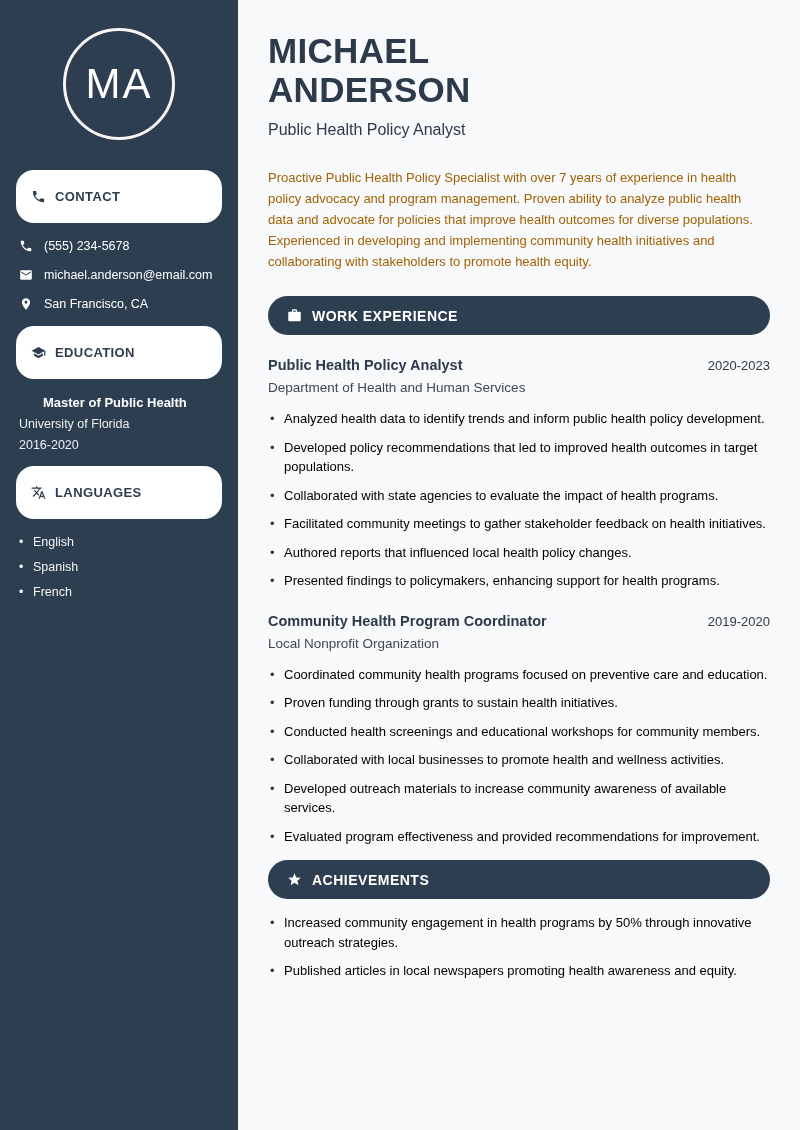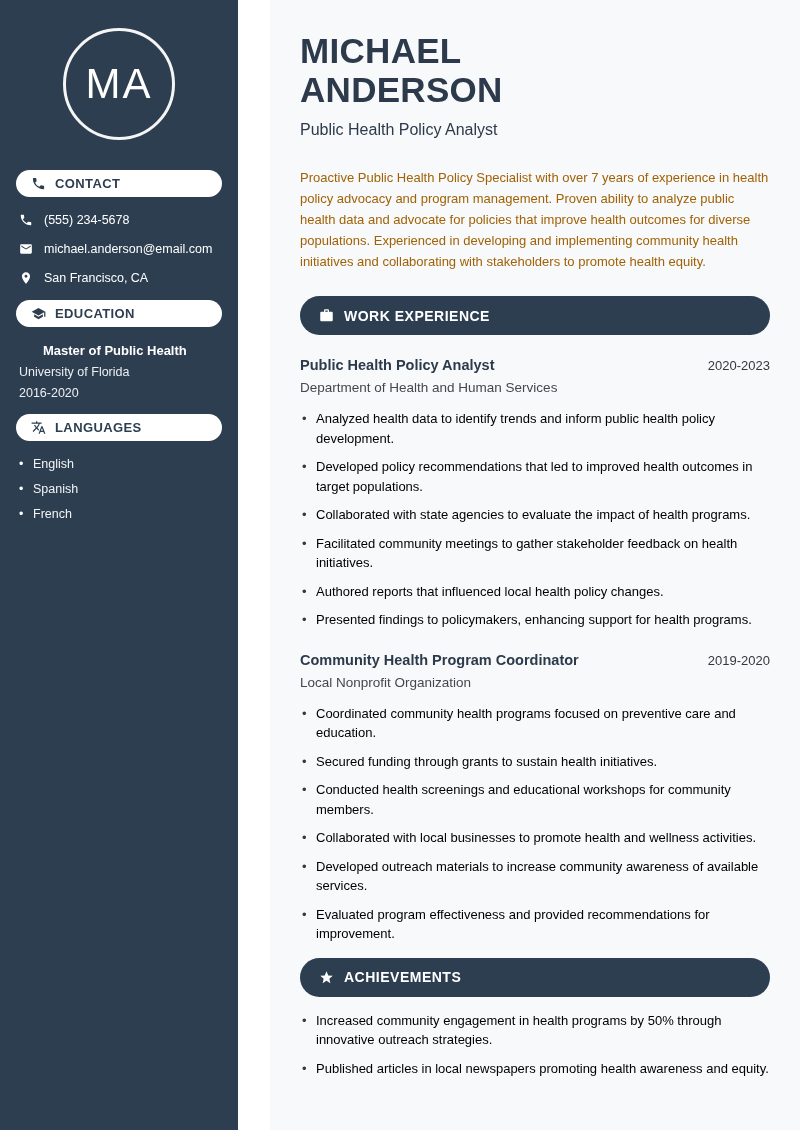--- a/index.html
+++ b/index.html
@@ -2,42 +2,42 @@
 <html><head>
 <meta charset="utf-8">
 <style>
   * { margin:0; padding:0; box-sizing:border-box; }
   html,body { background:#ffffff; }
   body {
     width:800px; height:1130px;
     font-family:"Liberation Sans", sans-serif;
     overflow:hidden;
   }
-  .page { display:flex; width:800px; height:1130px;gap:32px; }
+  .page { display:flex; width:800px; height:1130px; }
 
   
   .sidebar {
     width:238px; flex-shrink:0;
     background:#2d3e50;
     color:#ffffff;
     padding:26px 16px;
   }
   .avatar {
     width:112px; height:112px;
     border:3px solid #f5f5f5;
     border-radius:50%;
     margin:2px auto 30px;
     display:flex; align-items:center; justify-content:center;
   }
   .avatar span {
     font-size:42px; font-weight:400; color:#ffffff; letter-spacing:2px;
   }
   .pill {
     background:#ffffff; color:#2d3e50;
-    border-radius:18px; height:27px;
+    border-radius:18px; height:53px;
     display:flex; align-items:center; gap:9px;
     padding:0 15px;
     font-weight:bold; font-size:13px; letter-spacing:0.4px;
     margin-bottom:16px;
   }
   .pill svg { width:15px; height:15px; fill:#2d3e50; flex-shrink:0; }
   .contact-item {
     display:flex; align-items:flex-end; gap:11px;
     font-size:12.5px; color:#ffffff;
     margin:0 3px 15px;
@@ -196,21 +196,21 @@
     </section>
 
     <section>
       <div class="job-header">
         <span class="job-name">Community Health Program Coordinator</span>
         <span class="job-dates">2019-2020</span>
       </div>
       <div class="company">Local Nonprofit Organization</div>
       <ul class="bullets">
           <li>Coordinated community health programs focused on preventive care and education.</li>
-          <li>Secured funding through grants to sustain health initiatives.</li>
+          <li>Proven funding through grants to sustain health initiatives.</li>
           <li>Conducted health screenings and educational workshops for community members.</li>
           <li>Collaborated with local businesses to promote health and wellness activities.</li>
           <li>Developed outreach materials to increase community awareness of available services.</li>
           <li>Evaluated program effectiveness and provided recommendations for improvement.</li>
         </ul>
     </section>
 
     <div class="banner achievements">
       <svg viewBox="0 0 24 24">
           <path d="M12 17.27L18.18 21l-1.64-7.03L22 9.24l-7.19-.61L12 2 9.19 8.63 2 9.24l5.46 4.73L5.82 21z"></path>

